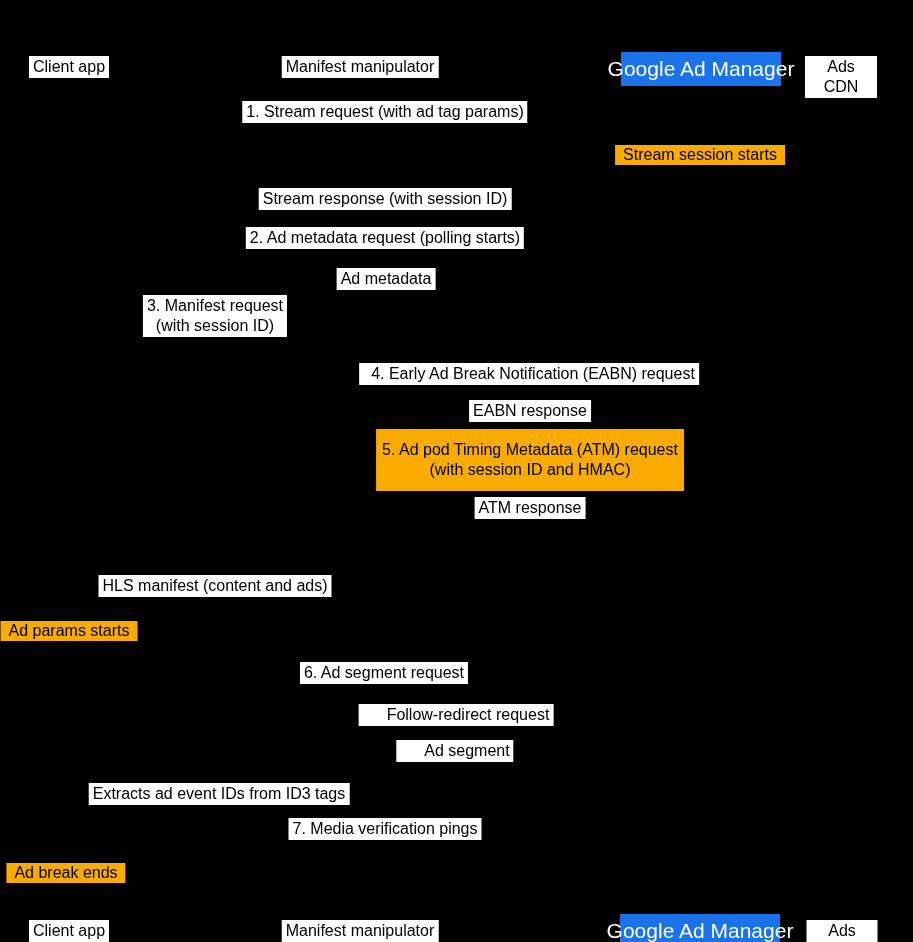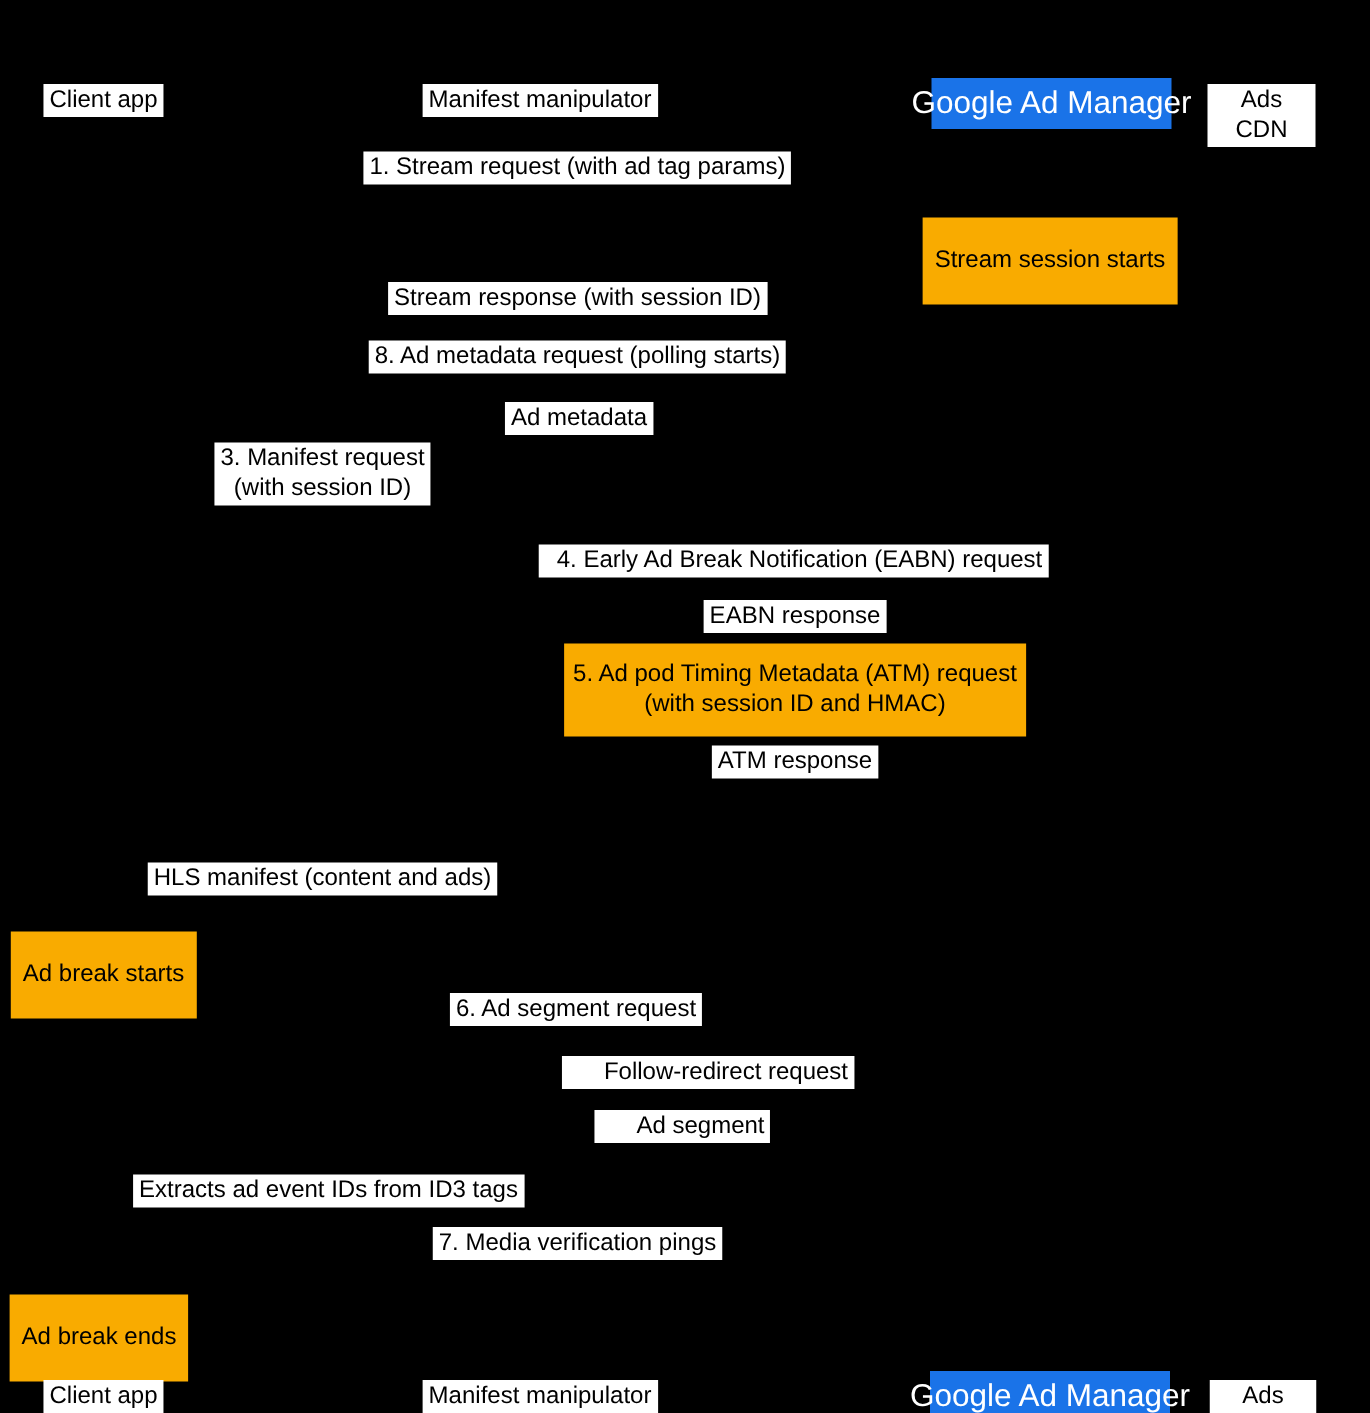--- a/index.html
+++ b/index.html
@@ -25,21 +25,21 @@
     background:var(--label-bg);
     color:var(--label-text);
     font-size:16px;
     line-height:20px;
     padding:1px 4px;
     white-space:pre-line;
     text-align:center;
   }
   .note{
     background:var(--note-bg);
-    padding:19px 8px;
+    padding:0 8px;
   }
   .note.two-line{
     padding:11px 6px;
   }
   .actor-blue{
     position:absolute;
     transform:translateX(-50%);
     width:160px;height:34px;
     background:var(--accent-bg);
     color:var(--accent-text);
@@ -57,44 +57,44 @@
   <div class="lbl" style="left:360px;top:28px;">Manifest manipulator</div>
   <div class="actor-blue" style="left:701px;top:24px;">Google Ad Manager</div>
   <div class="lbl" style="left:841px;top:28px;">Ads CDN</div>
 
   <div class="lbl" style="left:385px;top:73px;">1. Stream request (with ad tag params)</div>
 
   <div class="lbl note" style="left:700px;top:117px;">Stream session starts</div>
 
   <div class="lbl" style="left:385px;top:160px;">Stream response (with session ID)</div>
 
-  <div class="lbl" style="left:385px;top:199px;">8. Ad metadata request (polling starts)</div>
+  <div class="lbl" style="left:385px;top:199px;">2. Ad metadata request (polling starts)</div>
 
   <div class="lbl" style="left:386px;top:240px;">Ad metadata</div>
 
   <div class="lbl" style="left:215px;top:267px;">3. Manifest request
 (with session ID)</div>
 
   <div class="lbl" style="left:529px;top:335px;padding-left:12px;">4. Early Ad Break Notification (EABN) request</div>
 
   <div class="lbl" style="left:530px;top:372px;">EABN response</div>
 
   <div class="lbl note two-line" style="left:530px;top:401px;">5. Ad pod Timing Metadata (ATM) request
 (with session ID and HMAC)</div>
 
   <div class="lbl" style="left:530px;top:469px;">ATM response</div>
 
 
   <div class="lbl" style="left:215px;top:547px;">HLS manifest (content and ads)</div>
 
-  <div class="lbl note" style="left:69px;top:593px;">Ad break starts</div>
+  <div class="lbl note" style="left:69px;top:593px;">Ad params starts</div>
 
   <div class="lbl" style="left:384px;top:634px;">6. Ad segment request</div>
 
-  <div class="lbl" style="left:472px;top:676px;padding-left:28px;">Follow-redirect request</div>
+  <div class="lbl" style="left:456px;top:676px;padding-left:28px;">Follow-redirect request</div>
 
   <div class="lbl" style="left:455px;top:712px;padding-left:28px;">Ad segment</div>
 
   <div class="lbl" style="left:219px;top:755px;">Extracts ad event IDs from ID3 tags</div>
 
   <div class="lbl" style="left:385px;top:790px;">7. Media verification pings</div>
 
   <div class="lbl note" style="left:66px;top:835px;">Ad break ends</div>
 
   <div class="lbl" style="left:69px;top:892px;">Client app</div>

